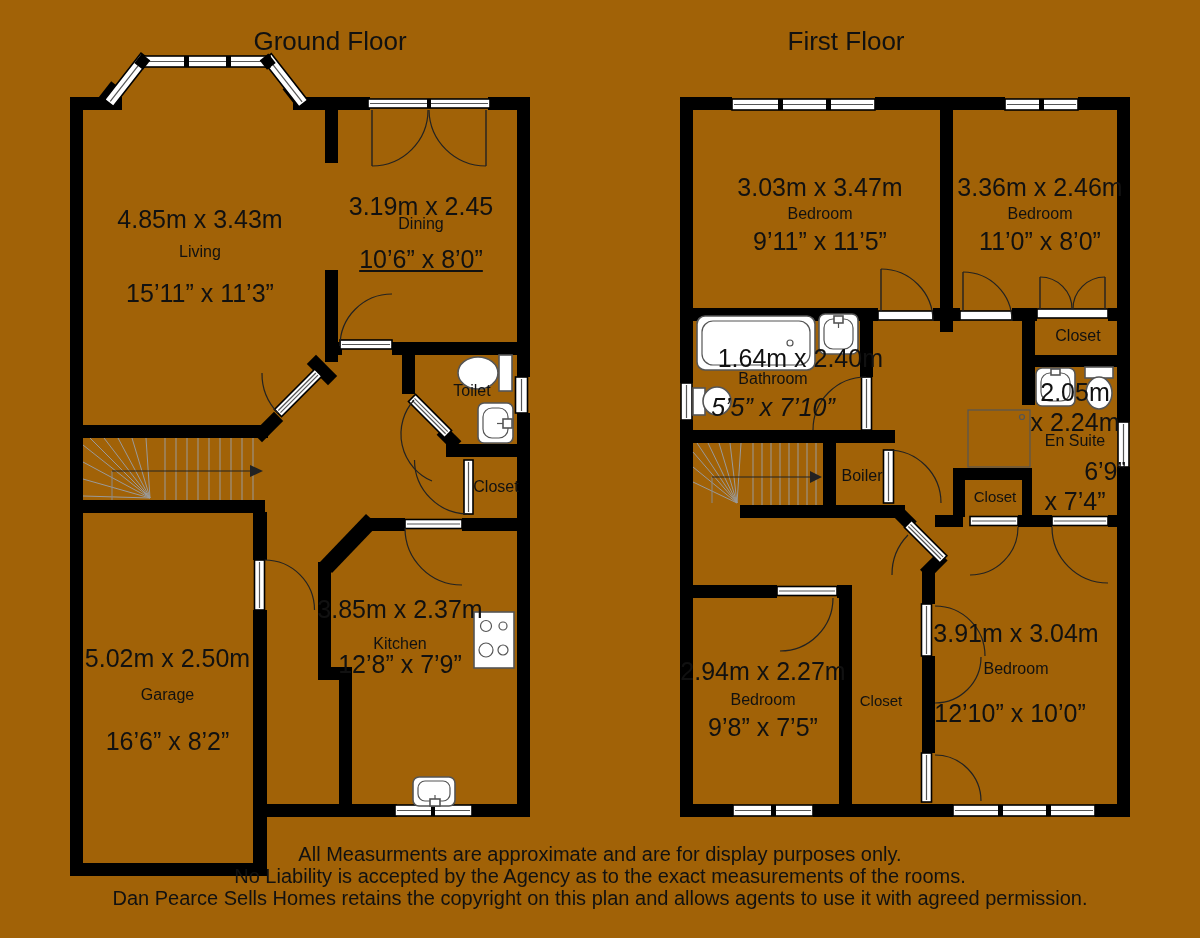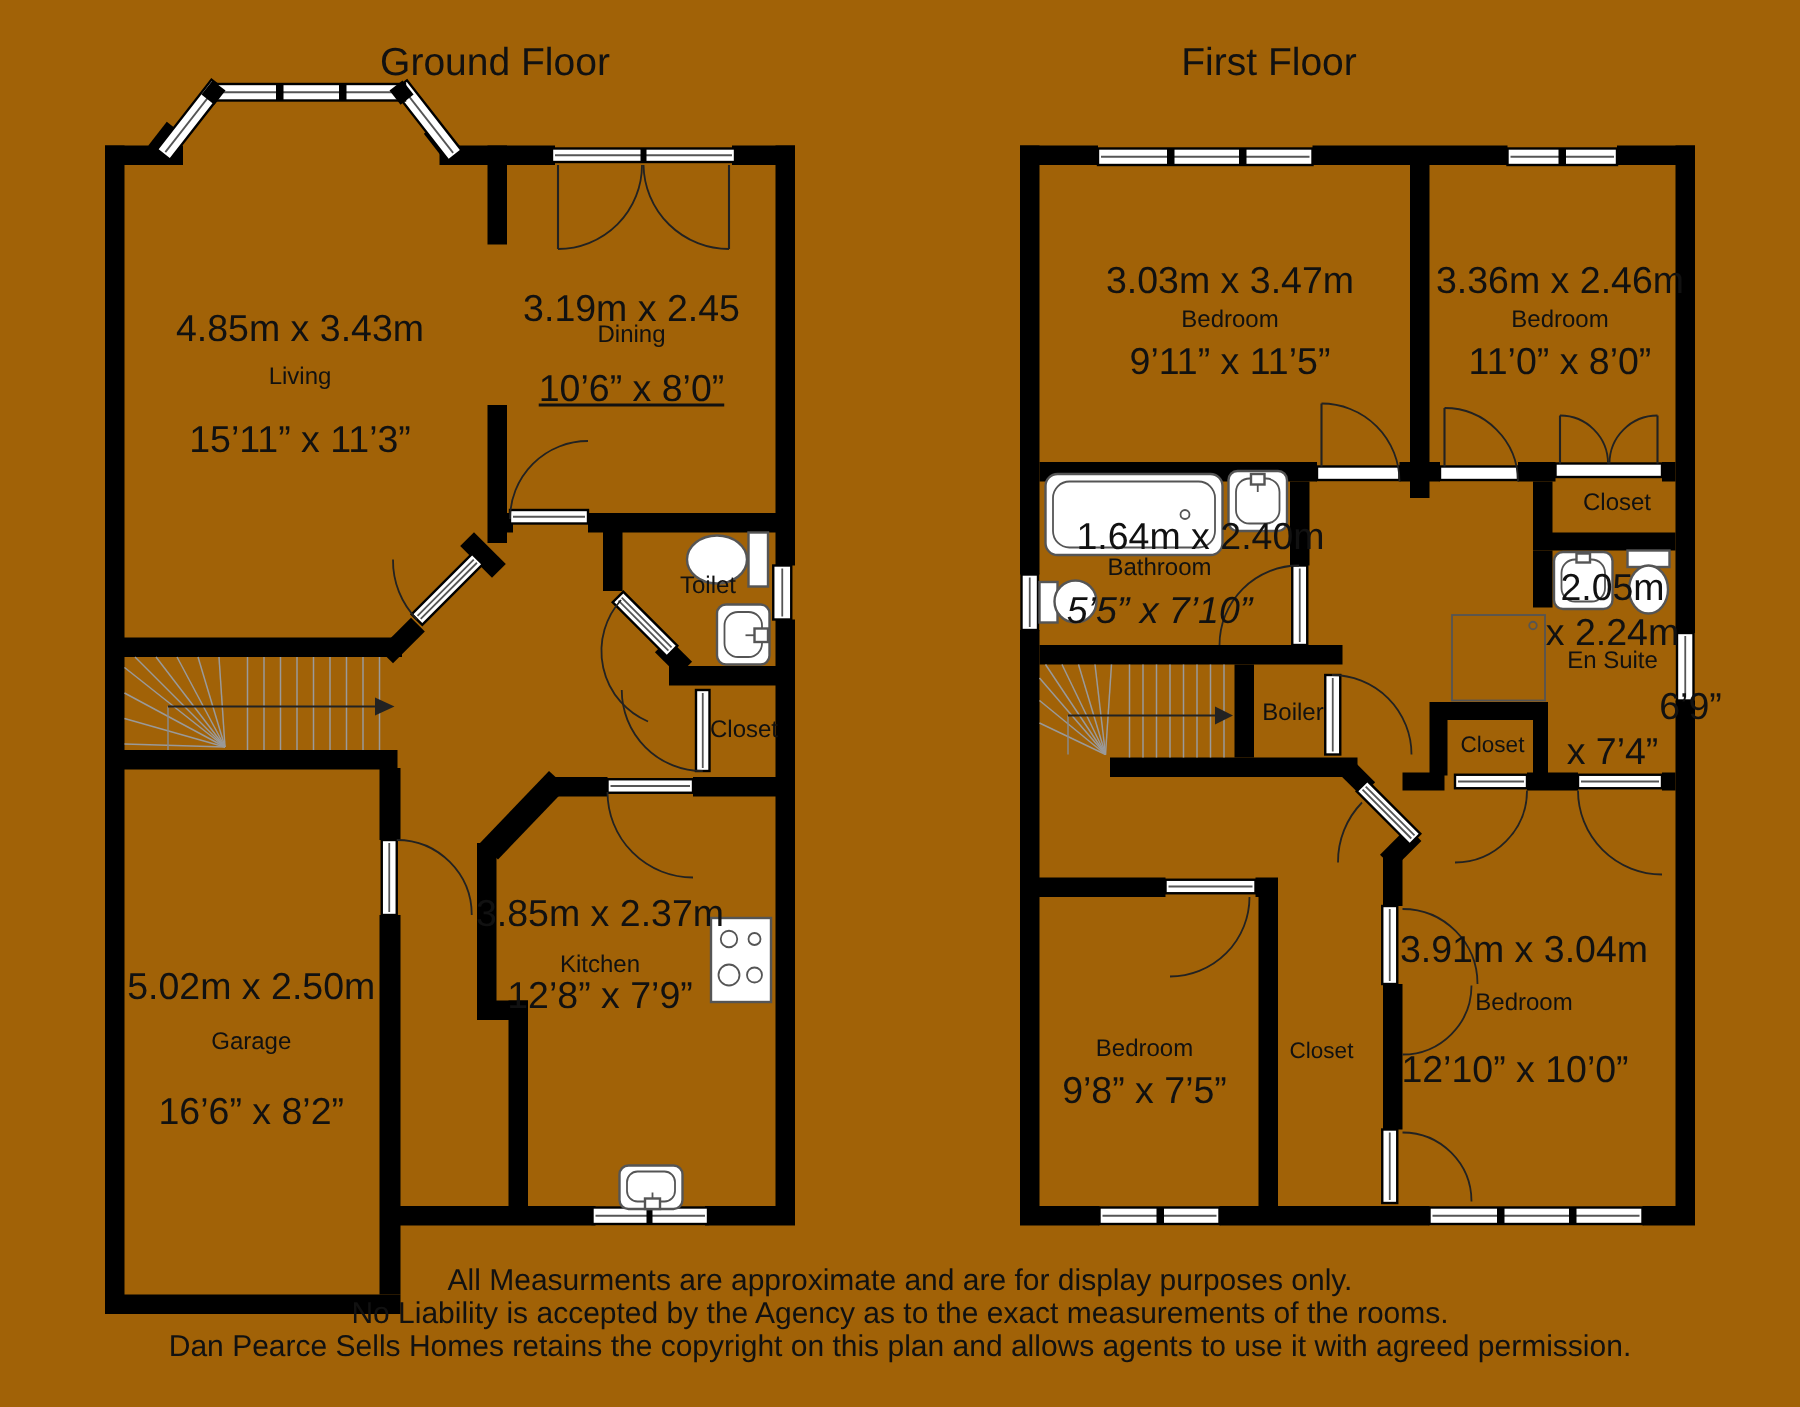--- a/index.html
+++ b/index.html
@@ -392,26 +392,27 @@
 
 <div class="lbl sm" style="left:1036px;top:328px;width:84px;">Closet</div>
 
 <div class="lbl dim" style="left:663px;top:345px;width:220px;text-align:right;">1.64m x 2.40m</div>
 <div class="lbl nm" style="left:663px;top:371px;width:220px;">Bathroom</div>
 <div class="lbl dim" style="left:663px;top:394px;width:220px;font-style:italic;">5’5” x 7’10”</div>
 
 <div class="lbl dim" style="left:1015px;top:379px;width:120px;">2.05m</div>
 <div class="lbl dim" style="left:1015px;top:409px;width:120px;">x 2.24m</div>
 <div class="lbl nm" style="left:1015px;top:433px;width:120px;">En Suite</div>
-<div class="lbl dim" style="left:1067px;top:458px;width:120px;">6’9”</div>
+<div class="lbl dim" style="left:1045px;top:458px;width:120px;">6’9”</div>
 <div class="lbl dim" style="left:1015px;top:488px;width:120px;">x 7’4”</div>
 
 <div class="lbl sm" style="left:820px;top:468px;width:84px;">Boiler</div>
 <div class="lbl xs" style="left:953px;top:489px;width:84px;">Closet</div>
 
+<div class="lbl dim" style="left:653px;top:658px;width:220px;">2.94m x 2.27m</div>
 <div class="lbl nm" style="left:653px;top:692px;width:220px;">Bedroom</div>
 <div class="lbl dim" style="left:653px;top:714px;width:220px;">9’8” x 7’5”</div>
 
 <div class="lbl xs" style="left:845px;top:693px;width:72px;">Closet</div>
 
 <div class="lbl dim" style="left:906px;top:620px;width:220px;">3.91m x 3.04m</div>
 <div class="lbl nm" style="left:906px;top:661px;width:220px;">Bedroom</div>
 <div class="lbl dim" style="left:900px;top:700px;width:220px;">12’10” x 10’0”</div>
 
 <div class="lbl foot" style="left:0px;top:844px;width:1200px;">All Measurments are approximate and are for display purposes only.</div>

